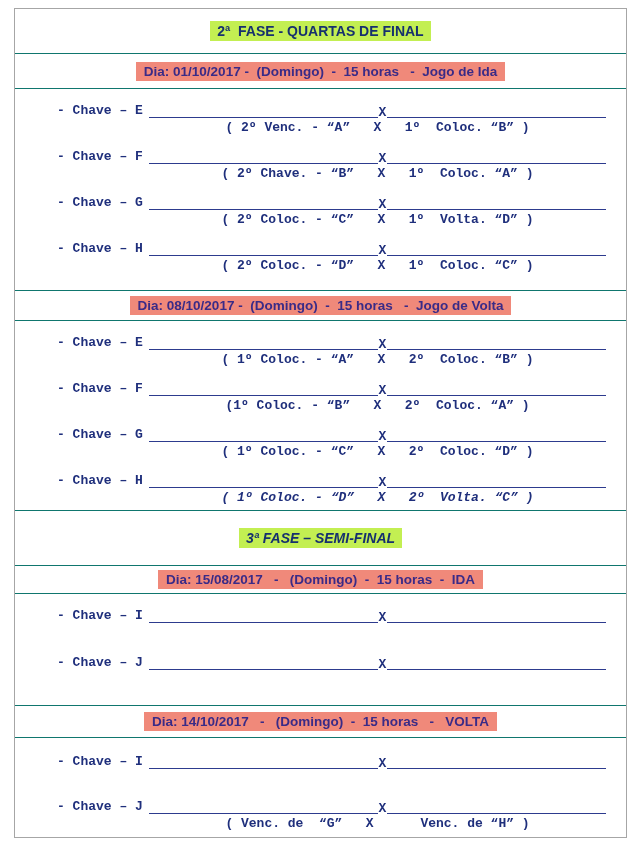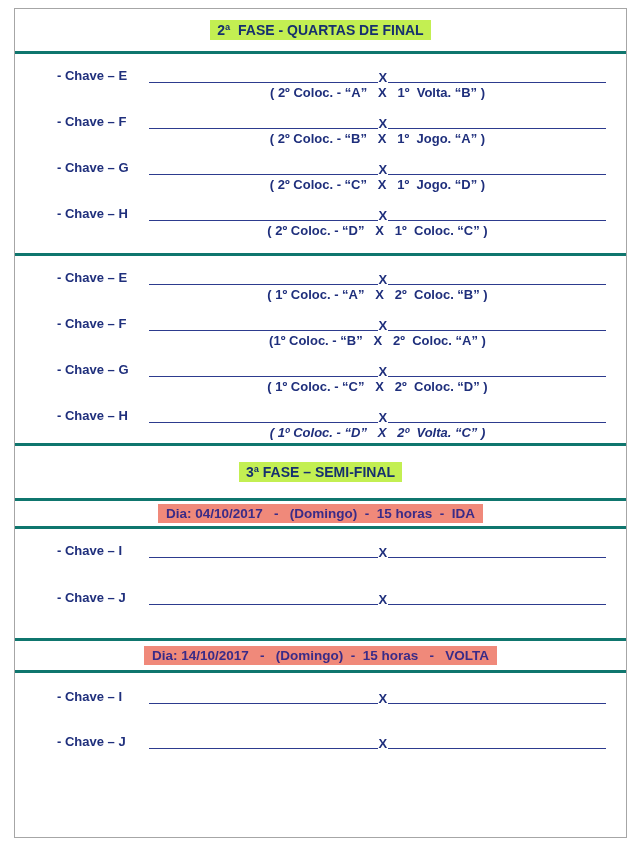--- a/index.html
+++ b/index.html
@@ -15,21 +15,21 @@
     left: 14px;
     top: 8px;
     width: 613px;
     height: 830px;
     border: 1px solid #a6a6a6;
     box-sizing: border-box;
     background: #ffffff;
   }
   .row {
     box-sizing: border-box;
-    border-bottom: 3px solid #0f766e;
+    border-bottom: 1px solid #0f766e;
     overflow: hidden;
   }
   .row:last-child { border-bottom: none; }
 
   
   .phase-row {
     display: flex;
     align-items: center;
     justify-content: center;
   }
@@ -51,21 +51,21 @@
   .date-hl {
     background: #f0897a;
     color: #3a2b87;
     font-weight: bold;
     font-size: 13.5px;
     padding: 2px 8px;
     white-space: pre;
   }
 
   
-  .matches { padding-top: 11px; }
+  .matches { padding-top: 11px; font-family: Liberation Mono, monospace; }
   .entry { }
   .entry-top {
     display: flex;
     align-items: flex-end;
     height: 18px;
     margin-right: 20px;
   }
   .chave-label {
     margin-left: 42px;
     width: 86px;
@@ -106,93 +106,99 @@
     margin-top: 2px;
   }
   .caption.italic { font-style: italic; }
 
   
   .r-phase1 { height: 45px; }
   .r-date1  { height: 35px; }
   .r-qfida  { height: 202px; }
   .r-date2  { height: 30px; }
   .r-qfvol  { height: 190px; }
-  .r-phase2 { height: 55px; }
+  .r-phase2 { height: 55px; font-style: italic; }
   .r-date3  { height: 28px; }
   .r-sfida  { height: 112px; }
   .r-date4  { height: 32px; }
   .r-sfvol  { height: 101px; }
 
   .r-qfida .entry, .r-qfvol .entry { height: 46px; }
   .r-sfida .entry { height: 47px; }
   .r-sfvol .entry { height: 45px; }
   .r-sfvol { padding-top: 13px; }
 </style>
 </head>
 <body>
 
 <div class="sheet">
 
   <div class="row phase-row r-phase1">
     <span class="phase-hl">2ª  FASE - QUARTAS DE FINAL</span>
   </div>
 
+  <div class="row date-row r-date1">
+    <span class="date-hl">Dia: 01/10/2017 -  (Domingo)  -  15 horas   -  Jogo de Ida</span>
+  </div>
 
   <div class="row matches r-qfida">
 
     <div class="entry">
       <div class="entry-top">
         <span class="chave-label">- Chave – E</span>
         <span class="line-area">
             <span class="seg seg-l"></span>
             <span class="x-mark">X</span>
             <span class="seg seg-r"></span>
           </span>
       </div>
-      <div class="caption">( 2º Coloc. - “A”   X   1º  Volta. “B” )</div>
+      <div class="caption">( 2º Venc. - “A”   X   1º  Coloc. “B” )</div>
     </div>
 
     <div class="entry">
       <div class="entry-top">
         <span class="chave-label">- Chave – F</span>
         <span class="line-area">
             <span class="seg seg-l"></span>
             <span class="x-mark">X</span>
             <span class="seg seg-r"></span>
           </span>
       </div>
-      <div class="caption">( 2º Coloc. - “B”   X   1º  Jogo. “A” )</div>
+      <div class="caption">( 2º Chave. - “B”   X   1º  Coloc. “A” )</div>
     </div>
 
     <div class="entry">
       <div class="entry-top">
         <span class="chave-label">- Chave – G</span>
         <span class="line-area">
             <span class="seg seg-l"></span>
             <span class="x-mark">X</span>
             <span class="seg seg-r"></span>
           </span>
       </div>
-      <div class="caption">( 2º Coloc. - “C”   X   1º  Jogo. “D” )</div>
+      <div class="caption">( 2º Coloc. - “C”   X   1º  Volta. “D” )</div>
     </div>
 
     <div class="entry">
       <div class="entry-top">
         <span class="chave-label">- Chave – H</span>
         <span class="line-area">
             <span class="seg seg-l"></span>
             <span class="x-mark">X</span>
             <span class="seg seg-r"></span>
           </span>
       </div>
       <div class="caption">( 2º Coloc. - “D”   X   1º  Coloc. “C” )</div>
     </div>
 
   </div>
 
+  <div class="row date-row r-date2">
+    <span class="date-hl">Dia: 08/10/2017 -  (Domingo)  -  15 horas   -  Jogo de Volta</span>
+  </div>
 
   <div class="row matches r-qfvol">
 
     <div class="entry">
       <div class="entry-top">
         <span class="chave-label">- Chave – E</span>
         <span class="line-area">
             <span class="seg seg-l"></span>
             <span class="x-mark">X</span>
             <span class="seg seg-r"></span>
@@ -237,21 +243,21 @@
       <div class="caption italic">( 1º Coloc. - “D”   X   2º  Volta. “C” )</div>
     </div>
 
   </div>
 
   <div class="row phase-row r-phase2">
     <span class="phase-hl">3ª FASE – SEMI-FINAL</span>
   </div>
 
   <div class="row date-row r-date3">
-    <span class="date-hl">Dia: 04/10/2017   -   (Domingo)  -  15 horas  -  IDA</span>
+    <span class="date-hl">Dia: 15/08/2017   -   (Domingo)  -  15 horas  -  IDA</span>
   </div>
 
   <div class="row matches r-sfida">
 
     <div class="entry">
       <div class="entry-top">
         <span class="chave-label">- Chave – I</span>
         <span class="line-area">
             <span class="seg seg-l"></span>
             <span class="x-mark">X</span>
@@ -292,17 +298,18 @@
 
     <div class="entry">
       <div class="entry-top">
         <span class="chave-label">- Chave – J</span>
         <span class="line-area">
             <span class="seg seg-l"></span>
             <span class="x-mark">X</span>
             <span class="seg seg-r"></span>
           </span>
       </div>
+      <div class="caption">( Venc. de  “G”   X      Venc. de “H” )</div>
     </div>
 
   </div>
 
 </div>
 
 </body></html>

